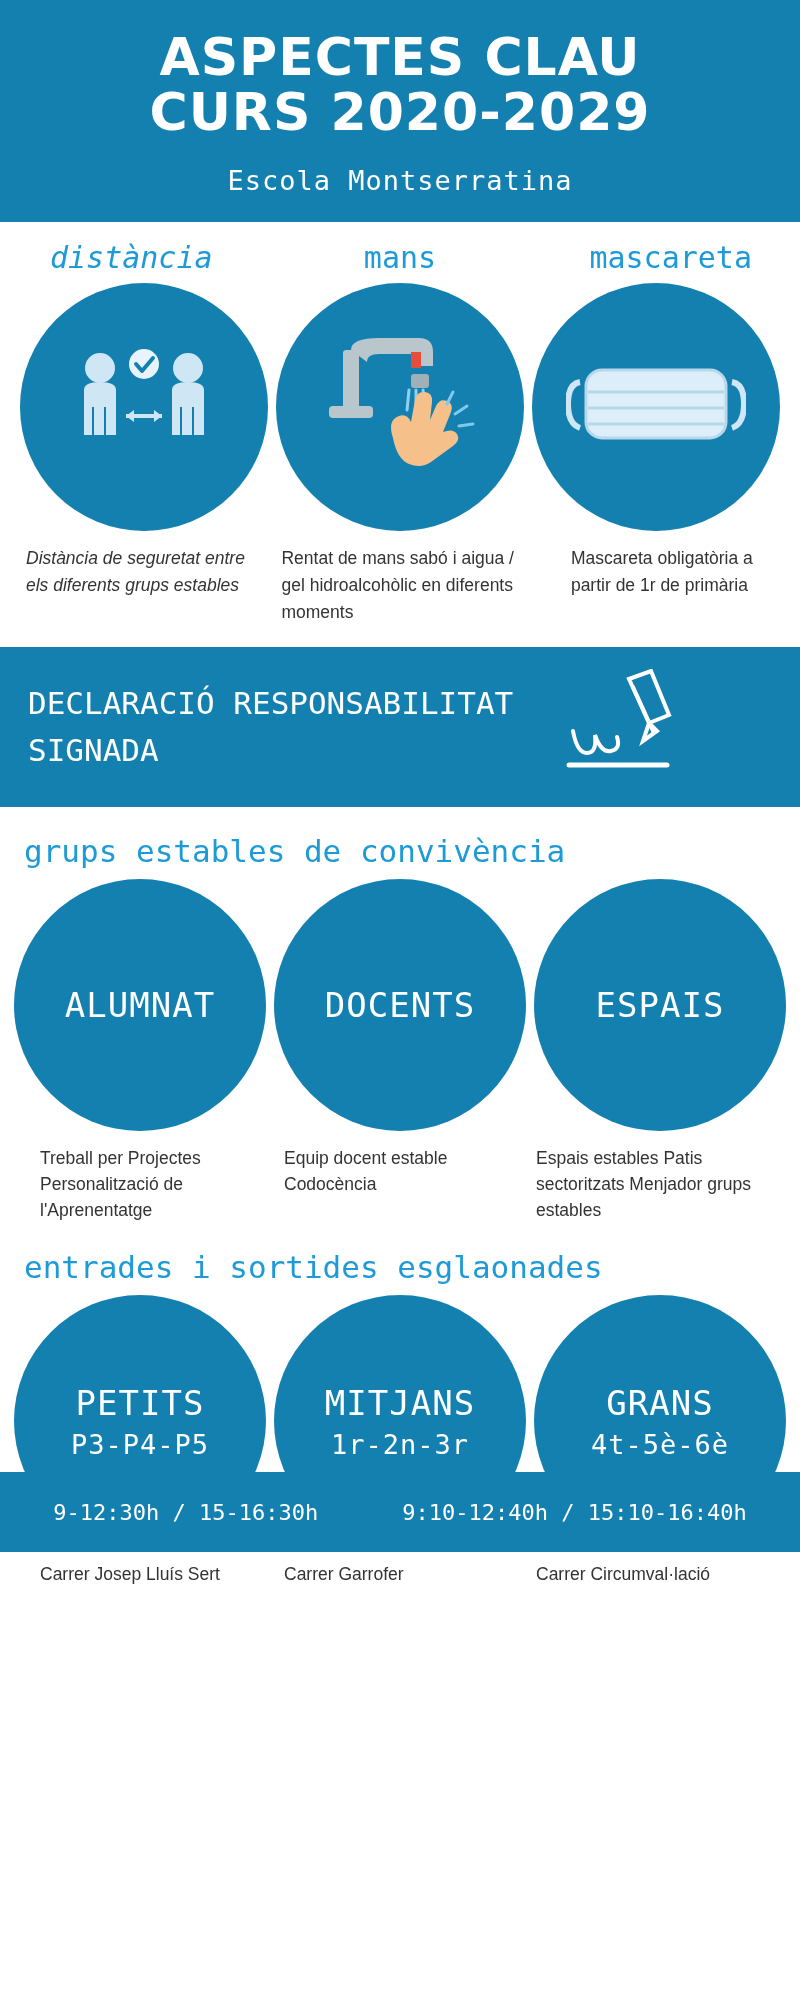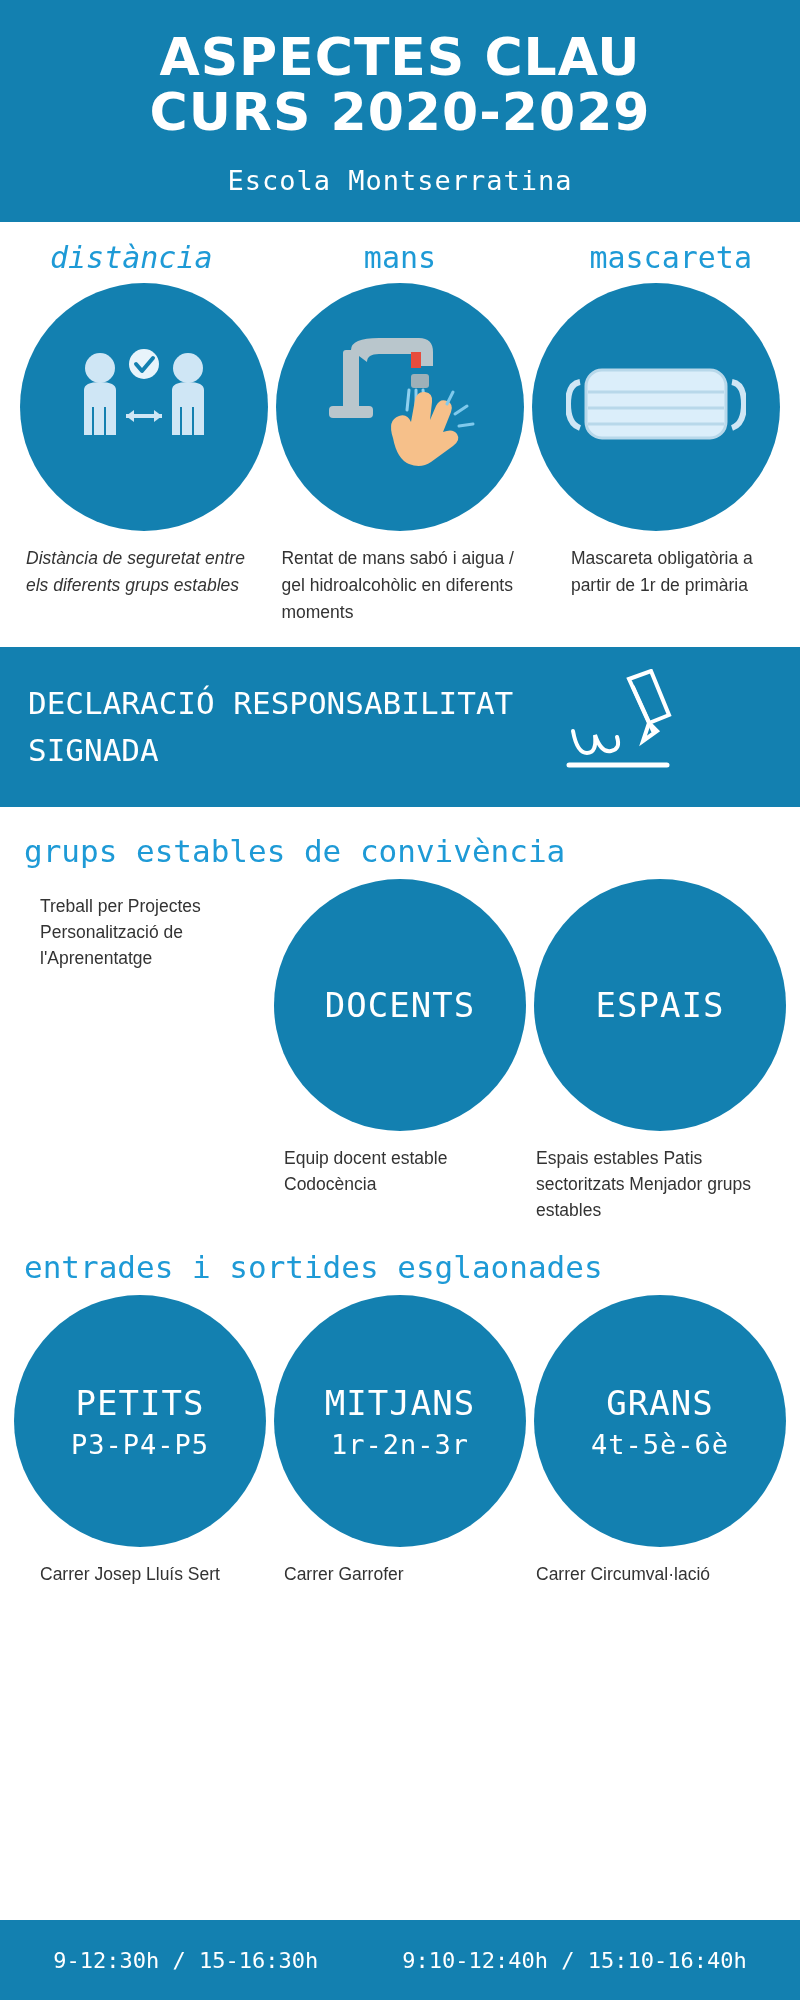--- a/index.html
+++ b/index.html
@@ -5,21 +5,21 @@
   * { box-sizing: border-box; margin: 0; padding: 0; }
   body {
     width: 800px;
     height: 2000px;
     background: #ffffff;
     font-family: "Liberation Sans", sans-serif;
     overflow: hidden;
   }
   .page {
     width: 800px;
-    height: 2000px;
+    height: 1552px;
     position: relative;
   }
   
   .header {
     background: #1380b0;
     padding: 30px 20px 26px 20px;
     text-align: center;
   }
   .header h1 {
     color: #ffffff;
@@ -283,20 +283,23 @@
         </g>
       </svg>
     </span>
   </div>
 
   <div class="section">
     <div class="section-title">grups estables de convivència</div>
     <div class="three-row">
 
       <div class="tile t1">
+        <div class="bigcircle">
+          <div class="label1">ALUMNAT</div>
+        </div>
         <div class="tile-caption">Treball per Projectes Personalització de l'Aprenentatge</div>
       </div>
 
       <div class="tile t2">
         <div class="bigcircle">
           <div class="label1">DOCENTS</div>
         </div>
         <div class="tile-caption">Equip docent estable Codocència</div>
       </div>
 

